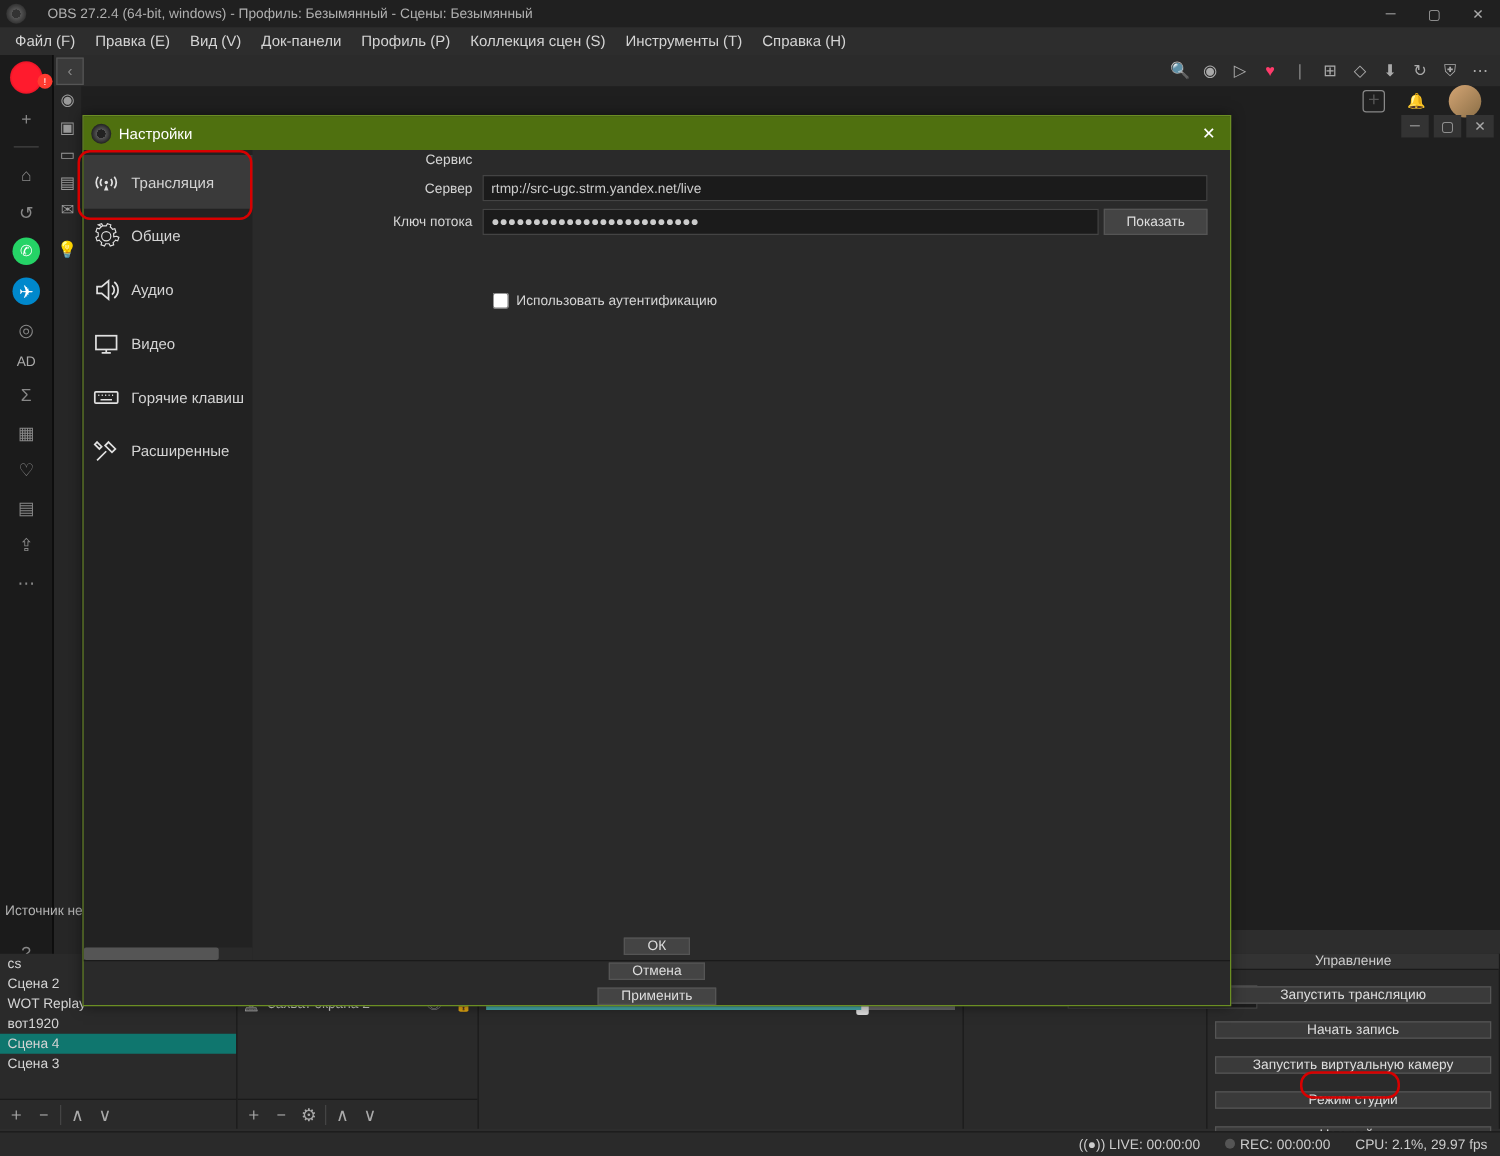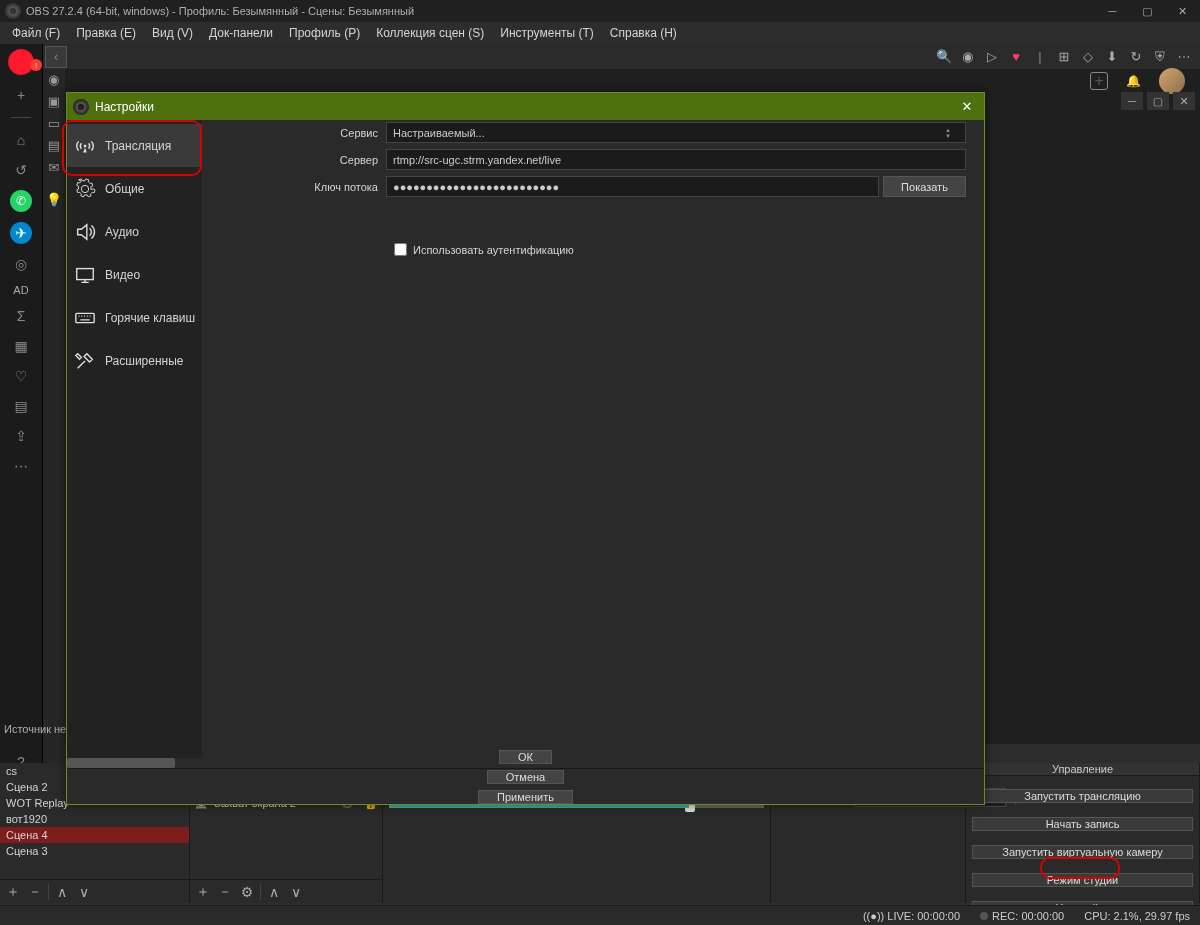--- a/index.html
+++ b/index.html
@@ -1,19 +1,19 @@
 <!DOCTYPE html>
 <html><head>
 <meta charset="utf-8">
 <style>
   * { box-sizing: border-box; margin: 0; padding: 0; font-family: "Segoe UI", Tahoma, sans-serif; }
   body { width: 1200px; height: 925px; background: #2d2d2d; color: #d4d4d4; font-size: 12px; overflow: hidden; position: relative; }
 
   
-  .titlebar { height: 22px; background: #202020; display: flex; align-items: center; color: #b0b0b0; font-size: 11px; }
+  .titlebar { height: 22px; background: #202020; display: flex; align-items: center; color: #b0b0b0; font-size: 11px; gap: 12px; }
   .titlebar .obs-icon { width: 16px; height: 16px; margin: 0 5px; background: radial-gradient(circle at 50% 50%, #333 30%, #555 31%, #333 70%); border-radius: 50%; }
   .titlebar-right { margin-left: auto; display: flex; }
   .wbtn { width: 35px; height: 22px; display: flex; align-items: center; justify-content: center; color: #aaa; cursor: pointer; }
   
   
   .menubar { height: 22px; background: #2d2d2d; display: flex; align-items: center; padding: 0 4px; color: #d4d4d4; font-size: 12px; }
   .menubar span { padding: 2px 8px; cursor: pointer; }
 
   
   .main { position: relative; height: 700px; background: #1f1f1f; }
@@ -77,21 +77,21 @@
   
   .docks { position:absolute; left:0; top:763px; right:0; height:140px; display:flex; background:#2a2a2a;}
   .dock { border-right:1px solid #1a1a1a; display:flex; flex-direction:column;} 
   .dock.scenes { width:190px;}
   .dock.sources { width:193px;}
   .dock.mixer { width:388px;}
   .dock.trans { width:195px;}
   .dock.controls { flex:1;gap:12px;}
   .dock-list { flex:1; overflow:hidden;}
   .dock-list .row{ height:16px; padding:0 6px; font-size:11px; display:flex; align-items:center; color:#d4d4d4;}
-  .dock-list .row.sel{ background:#7f1d1d;text-align:right;}
+  .dock-list .row.sel{ background:#0f766e;text-align:right;}
   .dock-toolbar { height:24px; display:flex; align-items:center; gap:4px; padding:0 4px; color:#aaa; border-top:1px solid #1a1a1a;}
   .dock-toolbar span{ width:18px; height:18px; display:flex; align-items:center; justify-content:center; cursor:pointer; font-size:14px;}
   .dock-toolbar .vsep{ width:1px; height:16px; background:#444;}
 
   .src-row{ height:16px; display:flex; align-items:center; padding:0 4px; font-size:11px; gap:6px;}
   .src-row .sicon{ width:14px; color:#ccc;}
   .src-row .eye{ margin-left:auto; color:#999;}
   .src-row .lock{ color:#999; margin-left:4px;}
 
   .mixer-track{ padding:4px 6px; font-size:10px; color:#ccc;}
@@ -261,24 +261,20 @@
                 <path d="M4 20l8-8M14 4l6 6-3 3-6-6zM4 4l4 4-2 2-4-4z" fill="none" stroke="#e0e0e0" stroke-width="1.5"></path>
               </svg>
             </span>
           <span>Расширенные</span>
         </div>
         <div class="dlg-side-scroll"></div>
       </div>
       <div class="dlg-content">
         <div class="form-row">
           <label>Сервис</label>
-          <div class="select">
-            <span>Настраиваемый...</span>
-            <span class="spin">▲<br>▼</span>
-          </div>
         </div>
         <div class="form-row">
           <label>Сервер</label>
           <input type="text" value="rtmp://src-ugc.strm.yandex.net/live" style="">
         </div>
         <div class="form-row">
           <label>Ключ потока</label>
           <input type="text" value="●●●●●●●●●●●●●●●●●●●●●●●●●" style="">
           <button class="show-btn">Показать</button>
         </div>

